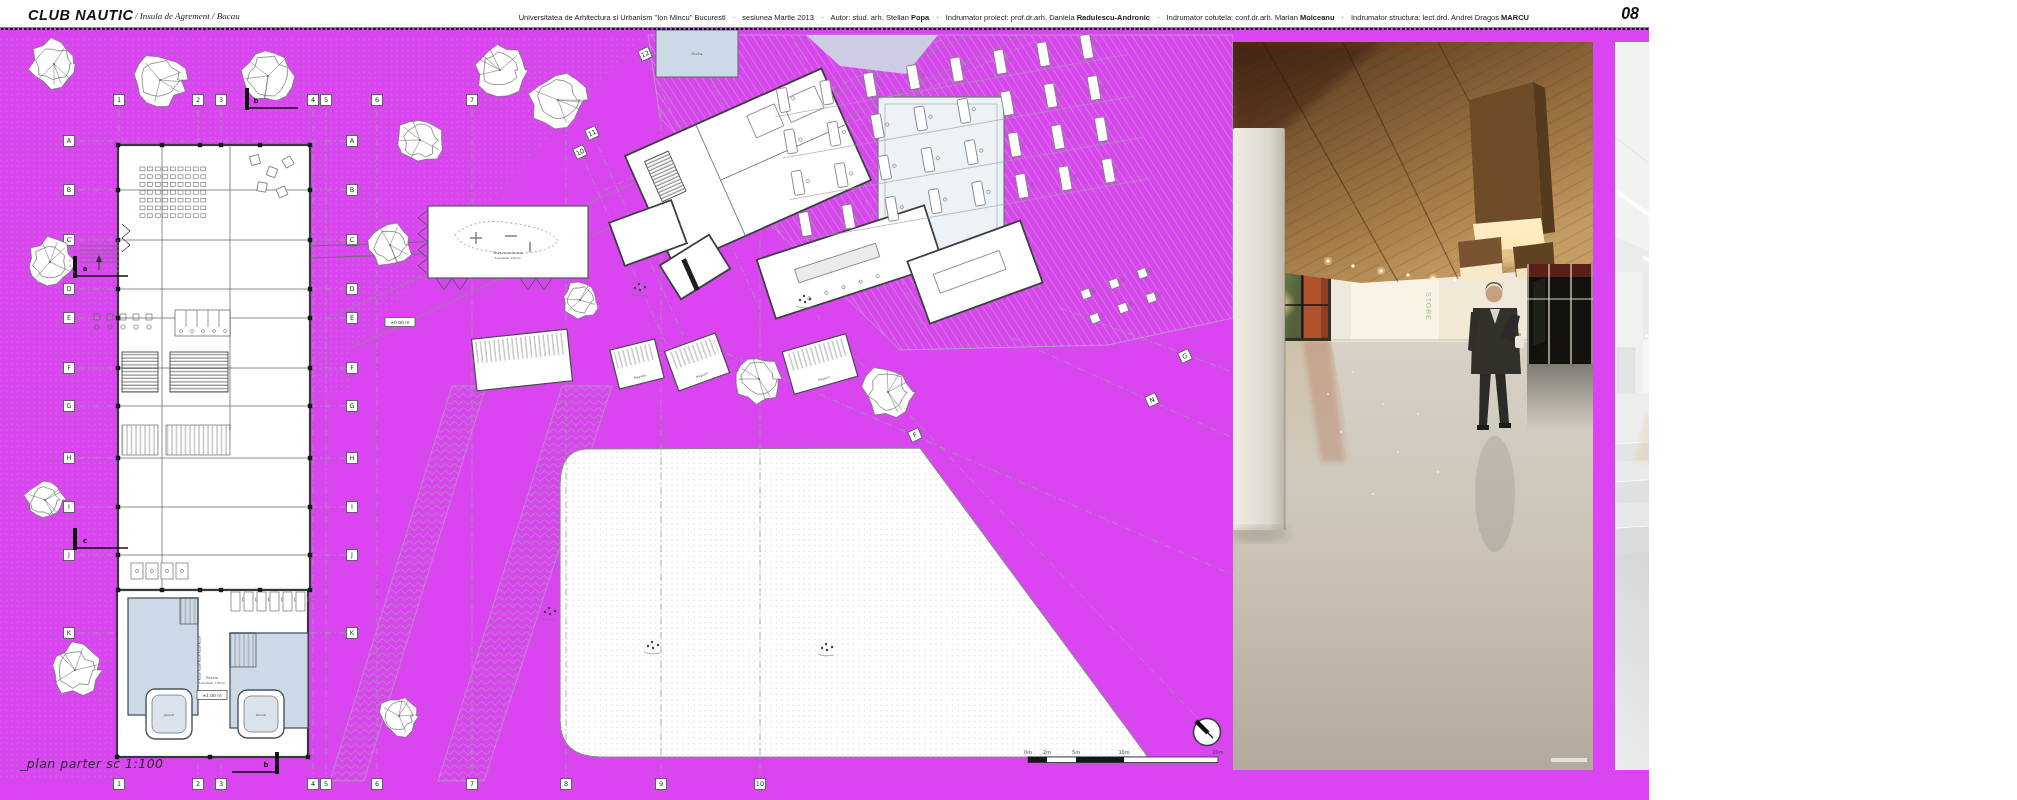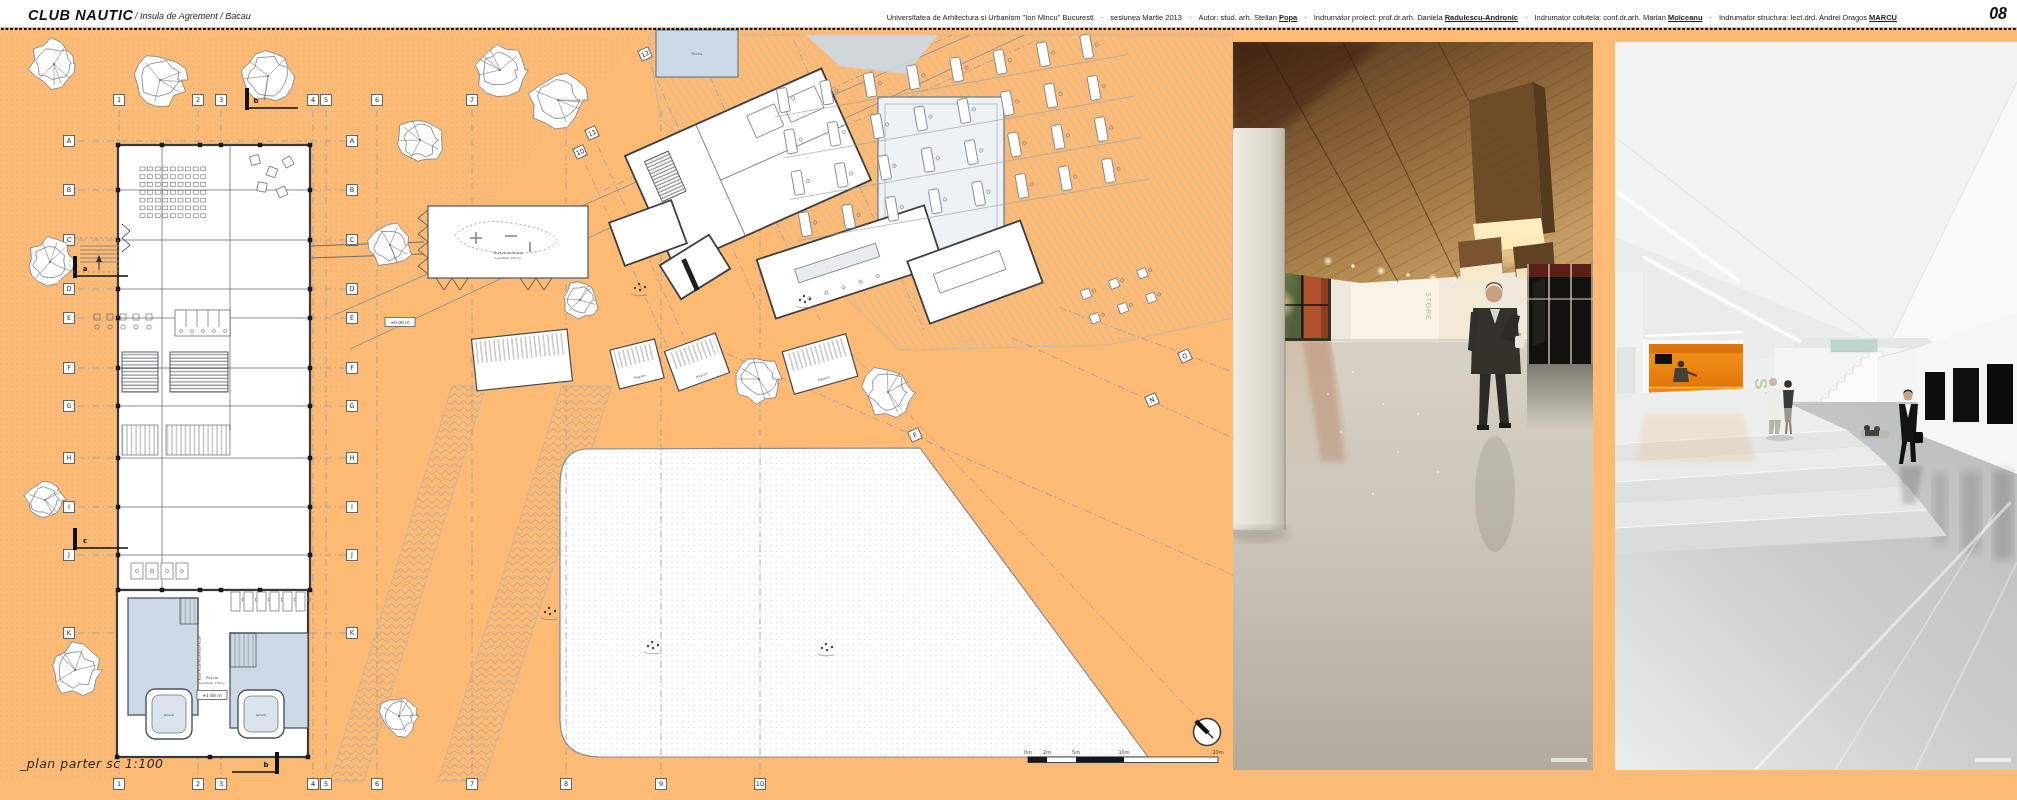--- a/index.html
+++ b/index.html
@@ -1,23 +1,23 @@
 <!DOCTYPE html>
 <html><head>
 <meta charset="utf-8">
 <style>
   html,body{margin:0;padding:0;background:#ffffff;}
-  .page{position:relative;width:2017px;height:800px;background:#fdba74;overflow:hidden;
+  .page{position:relative;width:1649px;height:800px;background:#d946ef;overflow:hidden;
         font-family:"Liberation Sans", sans-serif;}
   header{position:absolute;left:0;top:0;right:0;height:27px;background:#fff;z-index:5;}
   .title{position:absolute;left:28px;top:7px;font-size:14.5px;font-weight:bold;font-style:italic;
          letter-spacing:.6px;color:#101010;}
-  .subtitle{position:absolute;left:135px;top:11px;font-size:9px;font-style:italic;color:#1c1c1c;}
+  .subtitle{position:absolute;left:135px;top:11px;font-size:9px;font-style:italic;color:#1c1c1c;font-family:Liberation Serif, serif;}
   .credits{position:absolute;right:120px;top:13px;font-size:7.5px;color:#1b1c1d;white-space:nowrap;}
-  .credits b{font-weight:bold;text-decoration:underline;}
+  .credits b{font-weight:bold;}
   .sep{margin:0 7px;color:#555;}
   .pageno{position:absolute;right:10px;top:5px;font-size:16px;font-weight:bold;font-style:italic;color:#0d0d0d;}
   .rule{position:absolute;left:0;right:0;top:27px;height:4px;z-index:5;
         background-image:radial-gradient(circle,#0b0b0b 1.05px,rgba(0,0,0,0) 1.2px);
         background-size:4.6px 4px;background-repeat:repeat-x;}
   #plan{position:absolute;left:0;top:0;z-index:1;}
   #plan line.dd{stroke:#9aa0a5;stroke-width:.8;stroke-dasharray:7 3 1.5 3;fill:none;}
   #plan text{font-family:"DejaVu Sans", sans-serif;}
   #render1{position:absolute;left:1233px;top:42px;z-index:2;}
   #render2{position:absolute;left:1615px;top:42px;z-index:2;}

